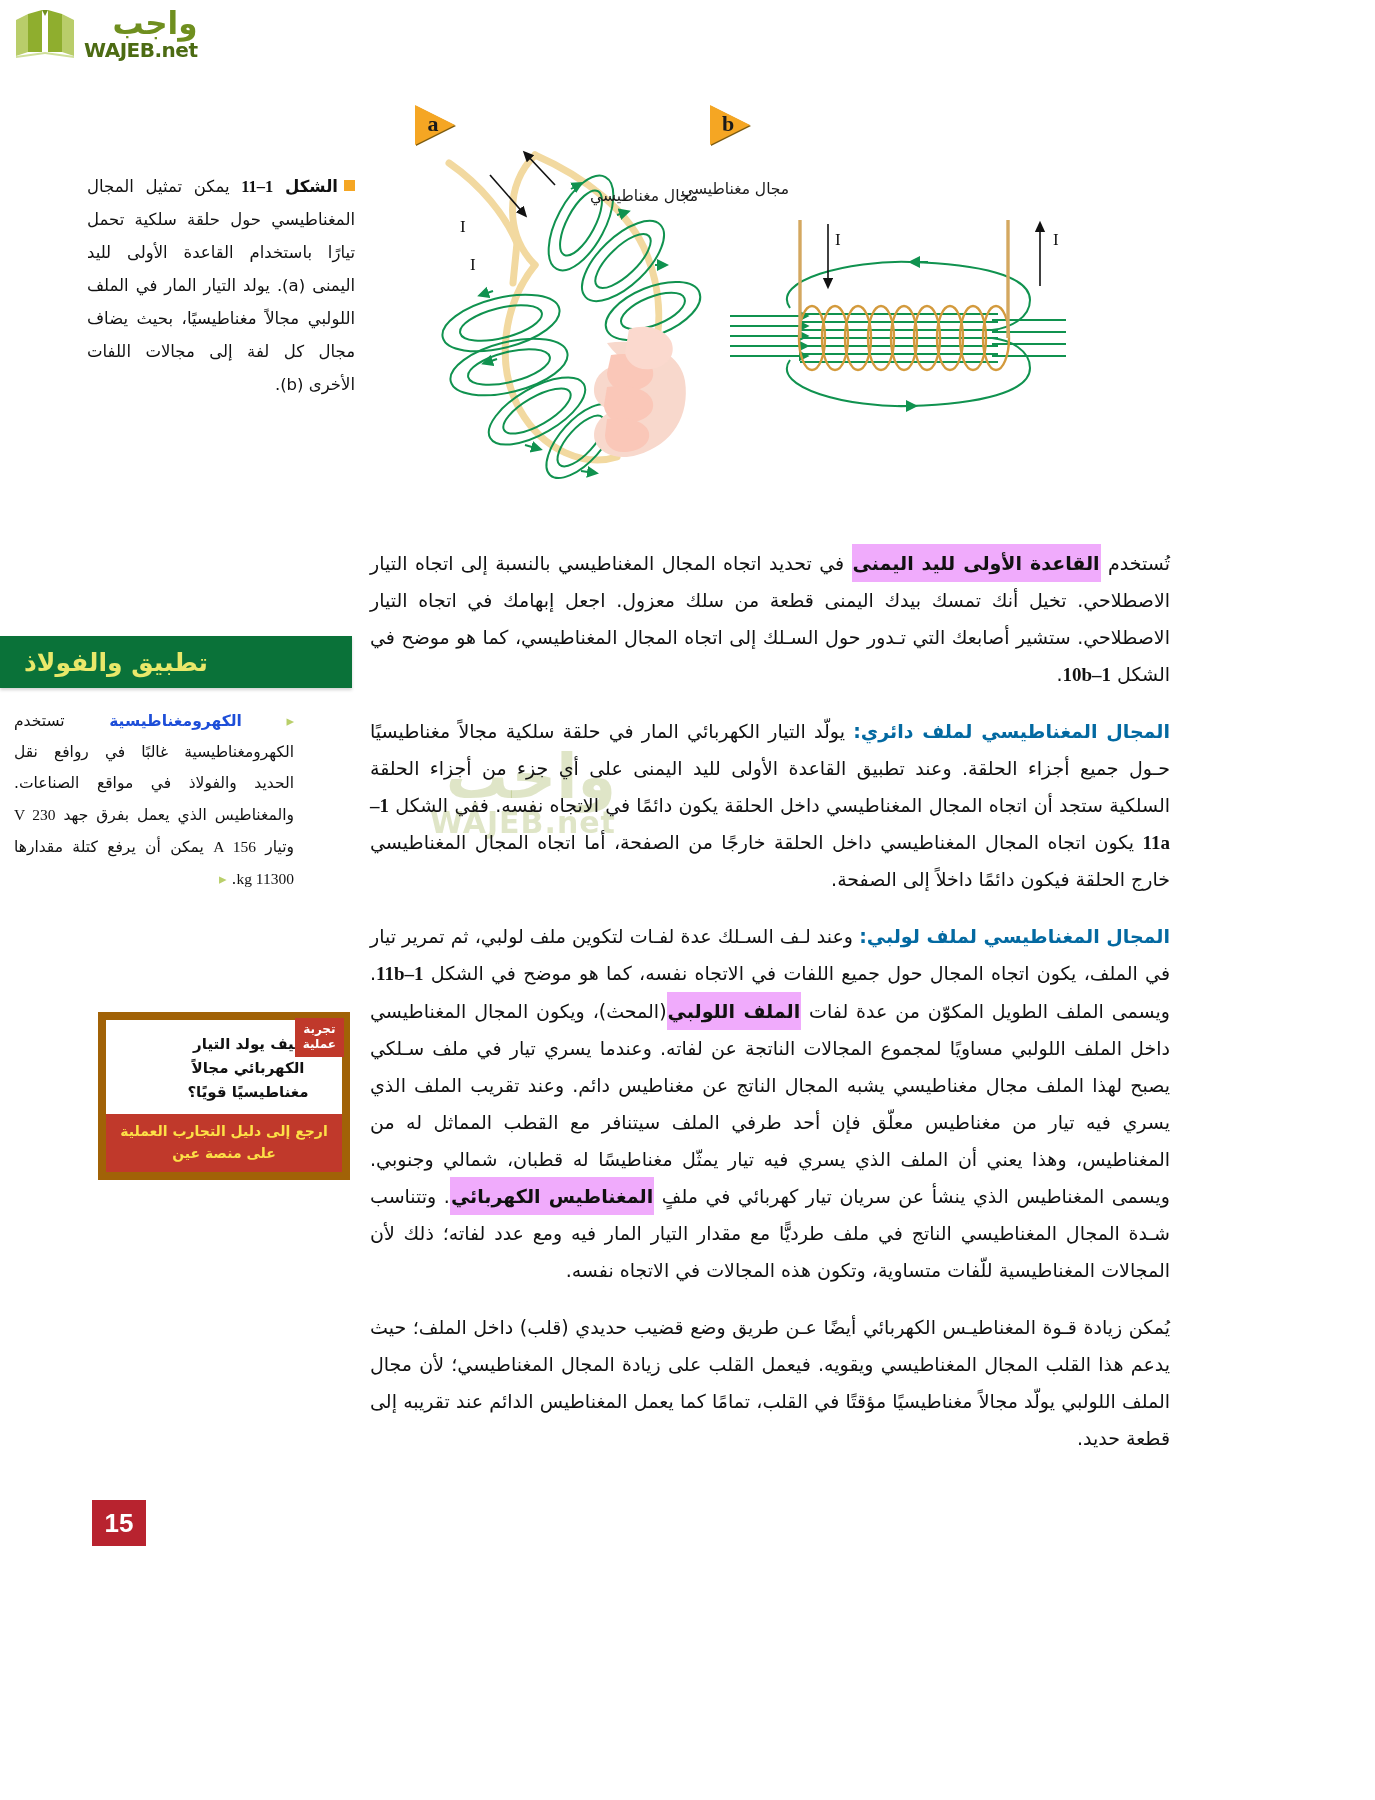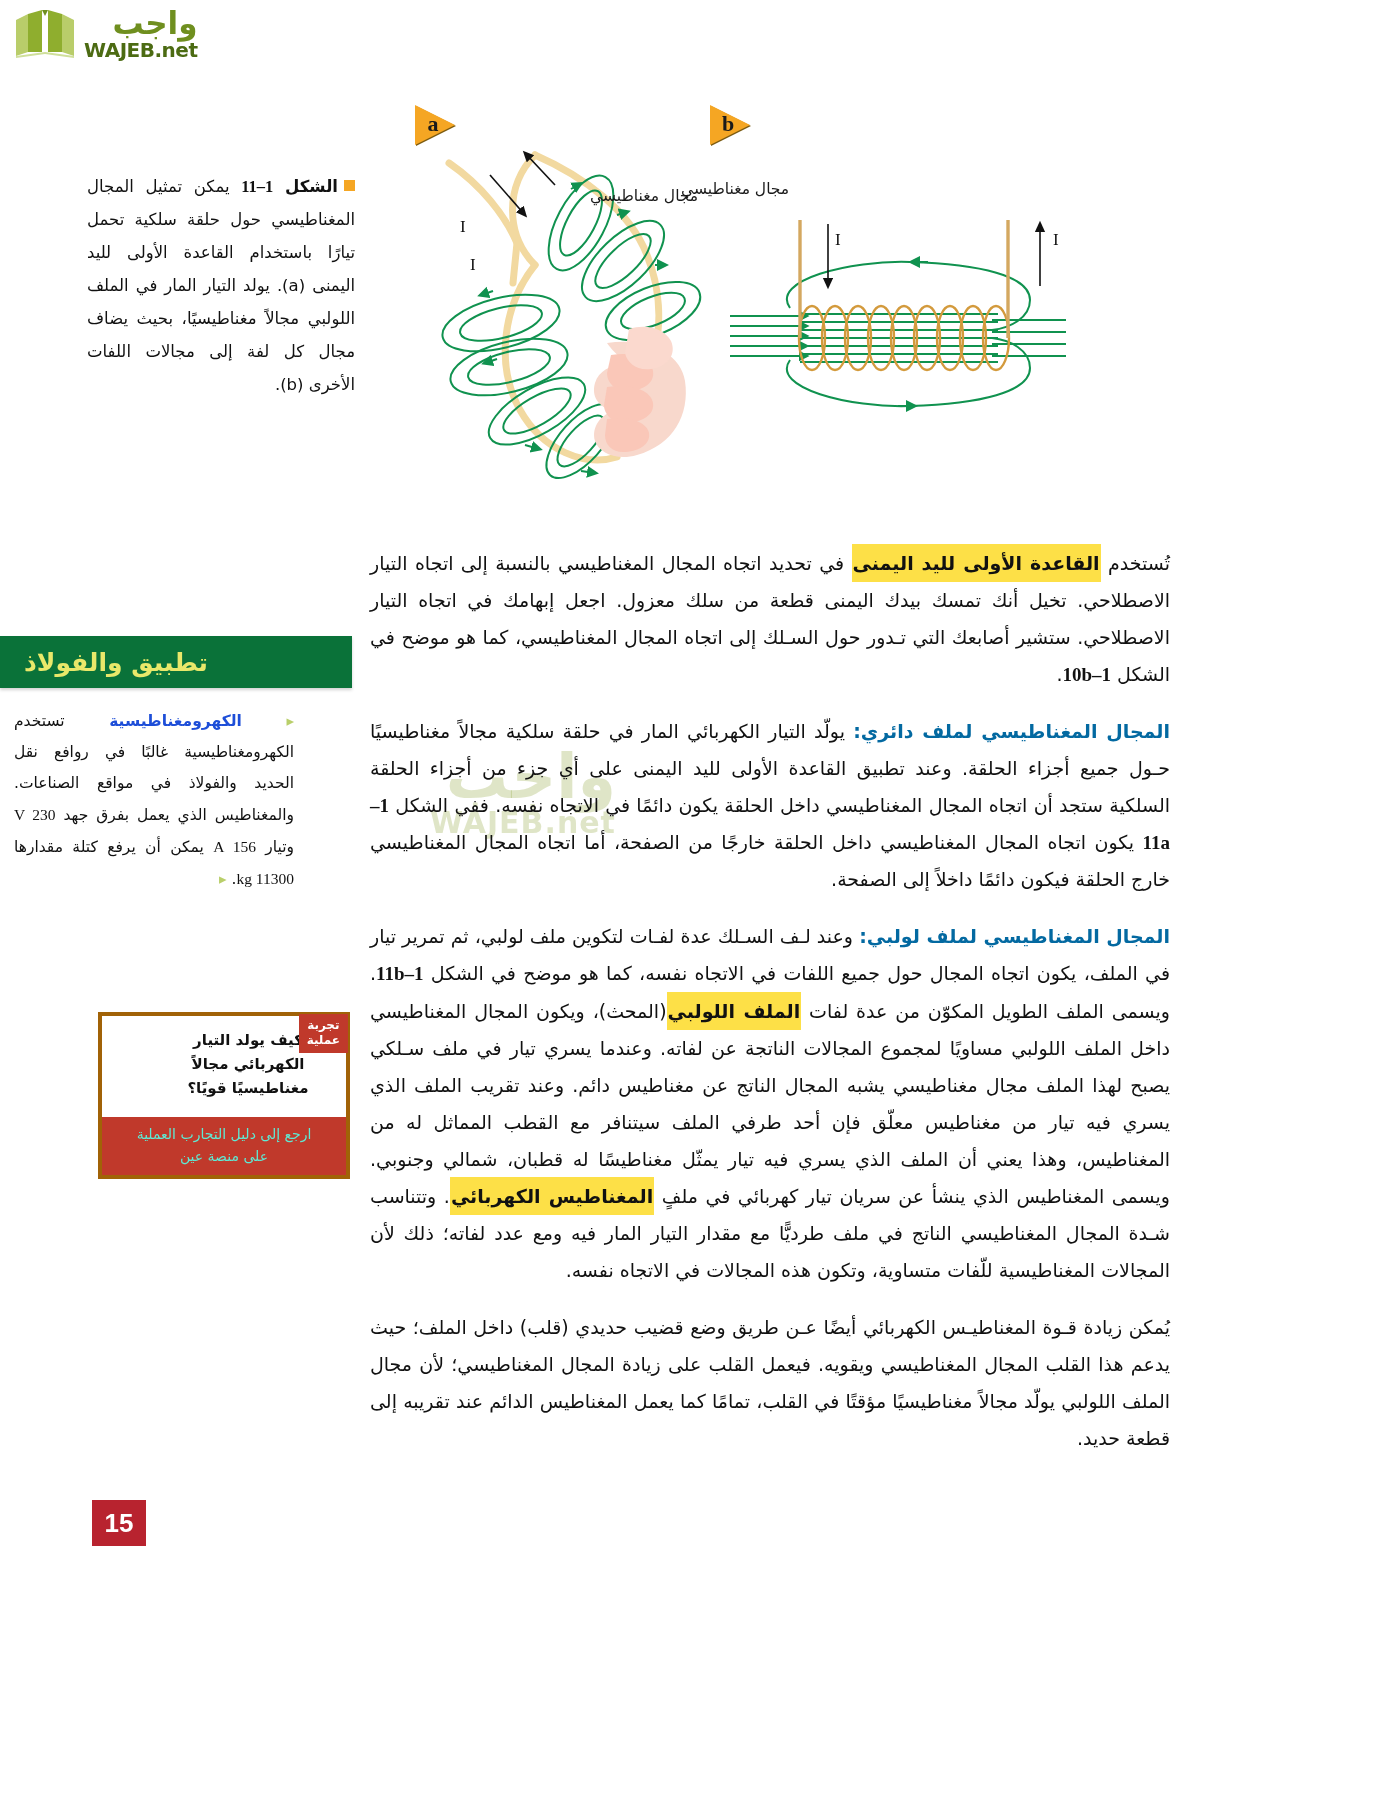--- a/index.html
+++ b/index.html
@@ -72,21 +72,21 @@
   #caption .lat { font-family:"Liberation Serif",serif; font-weight:bold; }
 
   
   #main {
     position:absolute; right:205px; top:545px; width:800px;
     direction:rtl; text-align:justify;
     font-size:19px; line-height:1.95; color:#111;
     font-family:"DejaVu Sans","Liberation Sans",sans-serif;
   }
   #main p { margin:0 0 20px 0; }
-  .hl { background:#fde047; padding:8px 1px; font-weight:bold; }
+  .hl { background:#f0abfc; padding:8px 1px; font-weight:bold; }
   .redlead { color:#0369a1; font-weight:bold; }
   .lat { font-family:"Liberation Serif",serif; font-weight:bold; }
 
   
   #physbox { position:absolute; left:0px; top:636px; width:352px; }
   #physbox .hdr {
     background:#0a7239; color:#e9e86a;
     height:52px; display:flex; align-items:center; justify-content:flex-start;
     padding-right:0; padding-left:18px;
     direction:rtl; font-size:25px; font-weight:bold;
@@ -98,35 +98,35 @@
     padding:18px 58px 0 14px;
     font-size:15.5px; line-height:2.0; color:#111;
   }
   #physbox .body .term { color:#1d4ed8; font-weight:bold; }
   #physbox .body .arrow { color:#b9cf6a; font-size:15px; }
   #physbox .body .num { font-family:"Liberation Serif",serif; }
 
   
   #expbox {
     position:absolute; left:98px; top:1012px; width:252px;
-    border:4px solid #a16207; background:#fff;
+    border:8px solid #a16207; background:#fff;
     direction:rtl; text-align:center;
   }
   #expbox .tag {
     position:absolute; right:-2px; top:-2px;
     background:#c0392b; color:#fff; font-size:12px; font-weight:bold;
     line-height:1.25; padding:4px 8px 5px 8px; text-align:center;
   }
   #expbox .q {
     padding:12px 10px 10px 58px;
     font-size:15px; font-weight:bold; line-height:1.6; color:#111;
   }
   #expbox .cta {
-    background:#c0392b; color:#5eead4; font-size:14px; font-weight:normal;
-    line-height:1.55; padding:7px 8px 8px 8px;margin-top:7px;
+    background:#c0392b; color:#fde047; font-size:14px; font-weight:bold;
+    line-height:1.55; padding:7px 8px 8px 8px;
   }
 
   
   #wm {
     position:absolute; left:430px; top:740px;
     font-size:62px; font-weight:bold; color:rgba(150,170,70,.30);
     direction:rtl; pointer-events:none; user-select:none;
     font-family:"DejaVu Sans","Liberation Sans",sans-serif;
     transform:rotate(0deg);
   }

